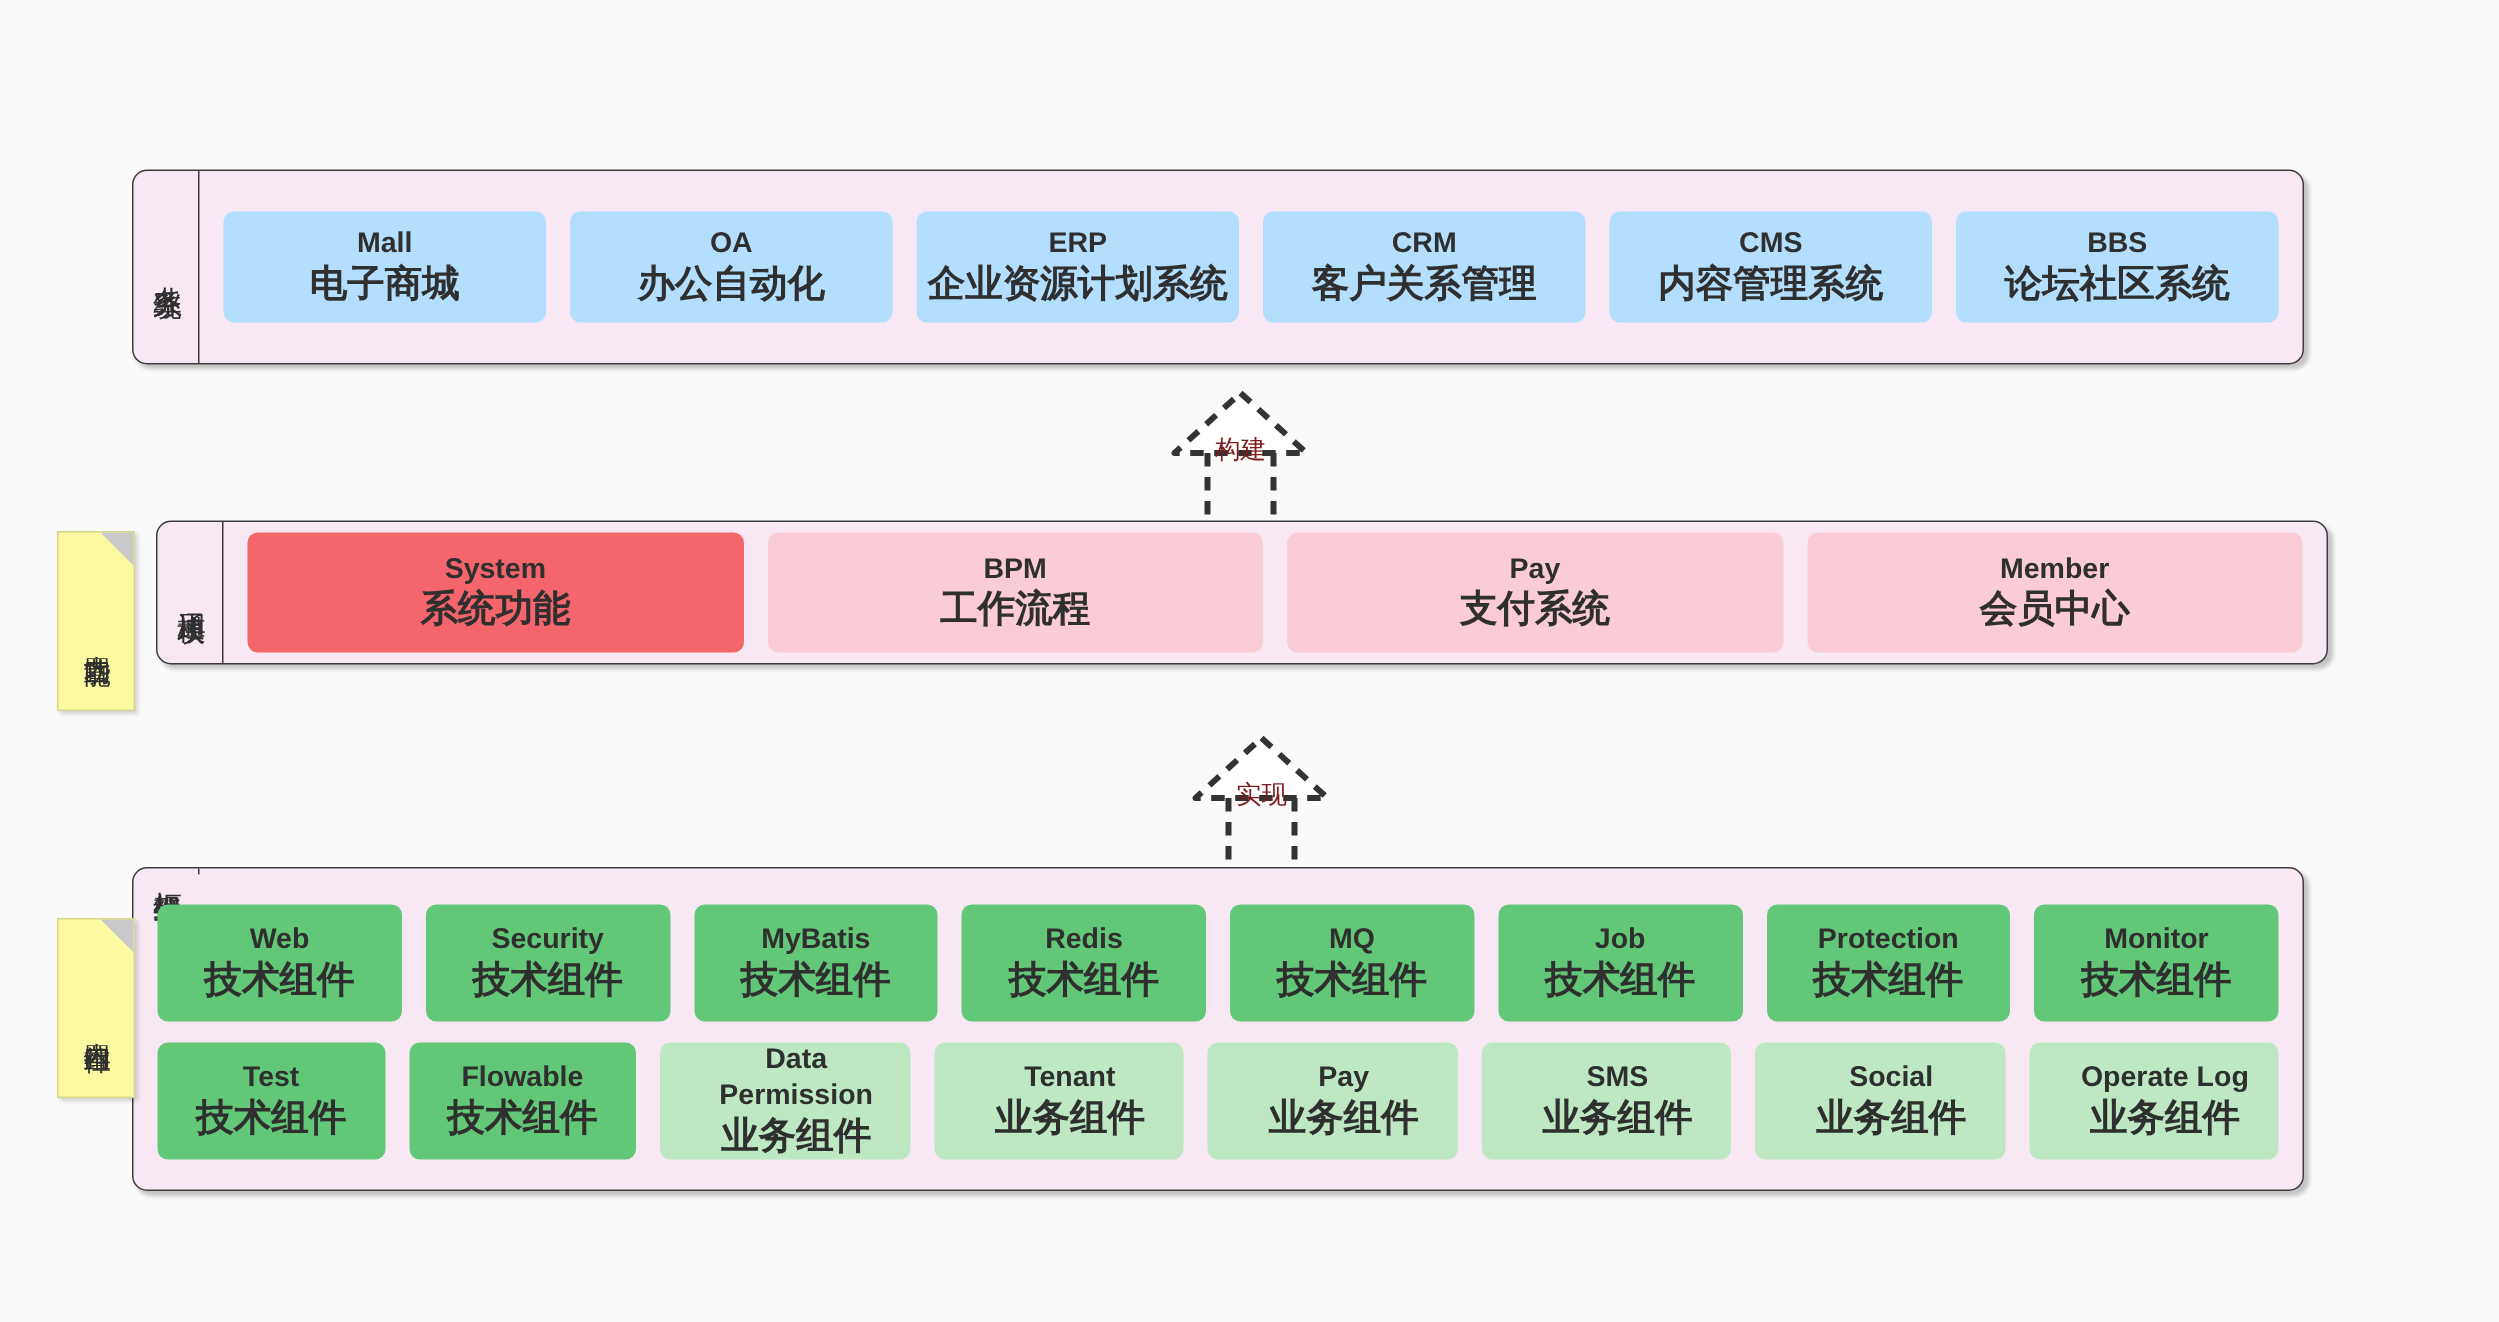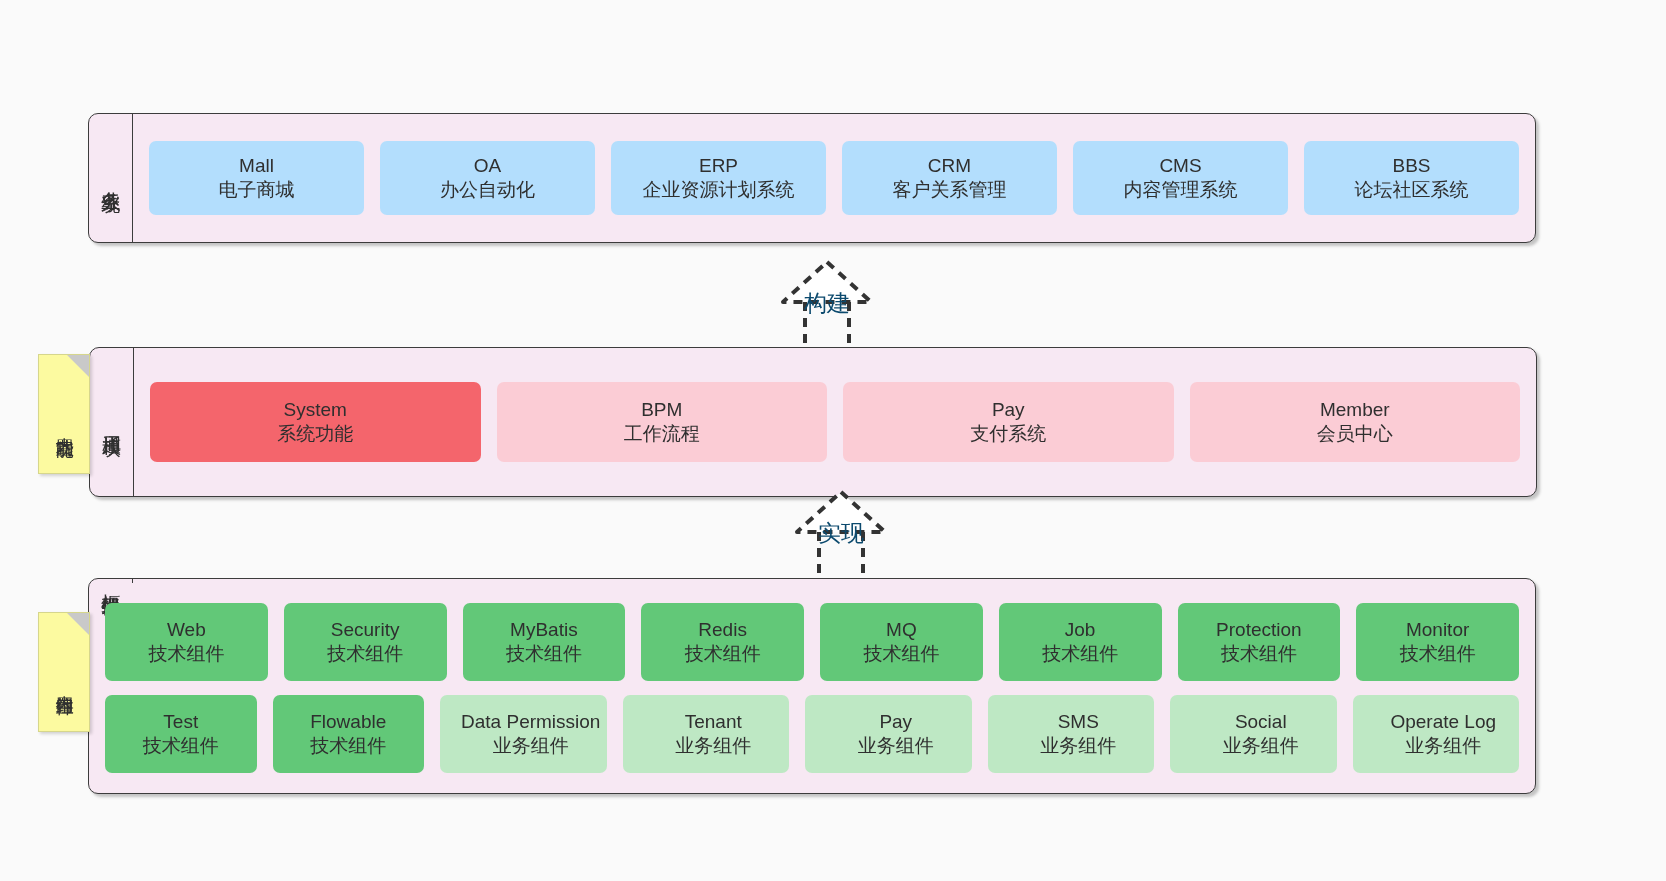--- a/index.html
+++ b/index.html
@@ -57,41 +57,42 @@
     justify-content: center;
     gap: 14px;
     padding: 0 16px;
     box-sizing: border-box;
   }
 
   .row {
     display: flex;
     gap: 16px;
     align-items: stretch;
+    font-weight: bold;
   }
 
   
   .node {
     flex: 1 1 0;
     border-radius: 7px;
     display: flex;
     flex-direction: column;
     align-items: center;
     justify-content: center;
     text-align: center;
     box-sizing: border-box;
     padding: 4px 6px;
     color: #2f2f2f;
   }
   .node .t1 {
     font-size: 19px;
     line-height: 1.24;
   }
   .node .t2 {
-    font-size: 19px;
+    font-size: 25px;
     line-height: 1.24;
   }
 
   .node.blue        { background: #b3defd; }
   .node.red         { background: #f4656c; }
   .node.pink        { background: #fbccd5; }
   .node.green       { background: #62c878; }
   .node.lightgreen  { background: #bee8c4; padding-left: 21px; }
 
   .row-business { height: 74px; }
@@ -128,22 +129,22 @@
 
   
   .connector {
     position: absolute;
   }
   .connector svg { display: block; overflow: visible; }
   .connector .conn-label {
     position: absolute;
     left: 50%;
     transform: translateX(-50%);
-    font-size: 23px;
-    color: #0c4a6e;
+    font-size: 17px;
+    color: #7f1d1d;
     background: transparent;
     white-space: nowrap;
     padding: 0 2px;
   }
 </style>
 </head>
 <body>
 
 <div class="canvas">
 
@@ -183,21 +184,21 @@
     <svg width="140" height="86" viewBox="0 0 140 86">
 
       <polygon points="70,4 114,44 26,44" fill="#ffffff" stroke="#333333" stroke-width="4" stroke-dasharray="9 7" stroke-linejoin="round"></polygon>
 
       <line x1="48" y1="44" x2="48" y2="86" stroke="#333333" stroke-width="4" stroke-dasharray="9 7"></line>
       <line x1="92" y1="44" x2="92" y2="86" stroke="#333333" stroke-width="4" stroke-dasharray="9 7"></line>
     </svg>
     <span class="conn-label" style="top:30px;">构建</span>
   </div>
 
-  <div class="layer" id="layer-module" style="left:89px; top:347px; width:1448px; height:150px;">
+  <div class="layer" id="layer-module" style="left:104px; top:347px; width:1448px; height:96px;">
     <div class="layer-title">通用模块</div>
     <div class="layer-body">
       <div class="row row-module">
         <div class="node red">
           <span class="t1">System</span>
           <span class="t2">系统功能</span>
         </div>
         <div class="node pink">
           <span class="t1">BPM</span>
           <span class="t2">工作流程</span>

